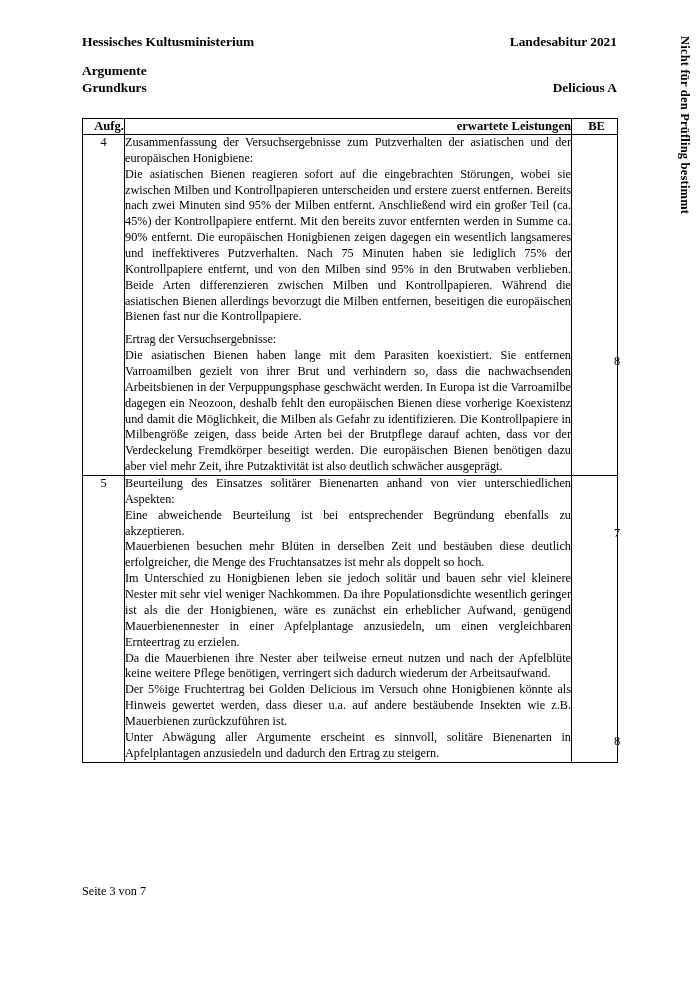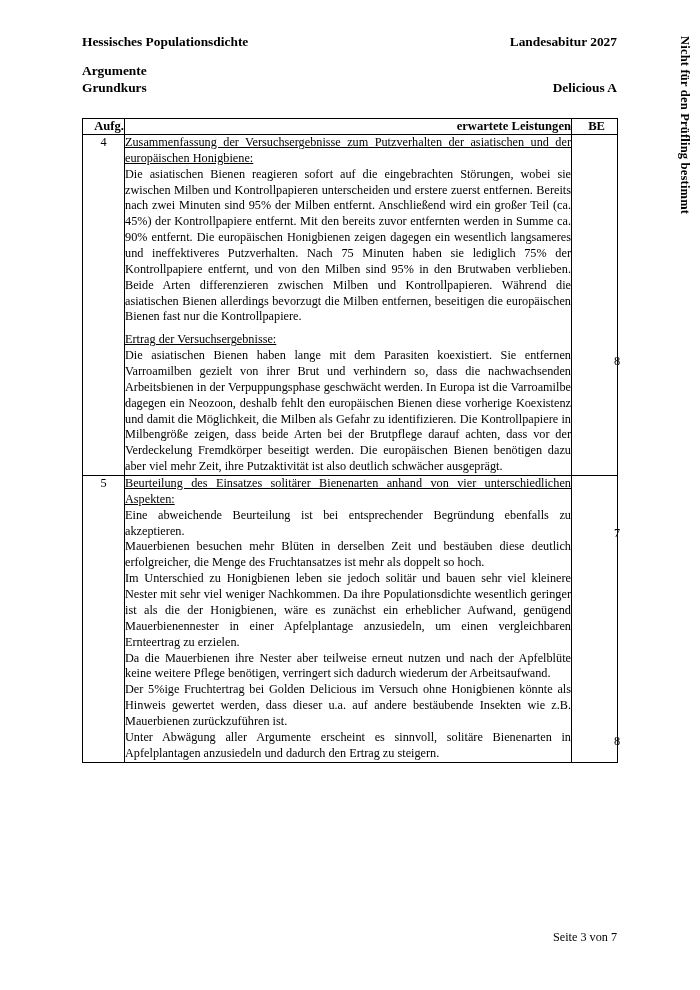--- a/index.html
+++ b/index.html
@@ -103,45 +103,45 @@
   .body-cell {
     font-size: 12.25px;
     line-height: 1.295;
     padding: 6px 6px 7px 6px;
     text-align: justify;
     hyphens: manual;
   }
   .body-cell p {
     margin: 0;
   }
-  .u { text-decoration: underline; }
+  .u { }
   .it { }
   .gap { height: 7px; }
 
   .footer {
     position: absolute;
     left: 82px;
-    top: 930px;
+    top: 884px;
     width: 535px;
-    text-align: right;
+    text-align: left;
     font-size: 12.2px;
   }
 </style>
 </head>
 <body>
 
 <div class="page">
 
   <div class="side-note">Nicht für den Prüfling bestimmt</div>
 
   <div class="content">
 
     <div class="hdr-row first">
-      <div class="hdr-left">Hessisches Populationsdichte</div>
-      <div class="hdr-right">Landesabitur 2027</div>
+      <div class="hdr-left">Hessisches Kultusministerium</div>
+      <div class="hdr-right">Landesabitur 2021</div>
     </div>
 
     <div class="hdr-row second">
       <div class="hdr-left">Argumente</div>
     </div>
 
     <div class="hdr-row second">
       <div class="hdr-left">Grundkurs</div>
       <div class="hdr-right">Delicious A</div>
     </div>

